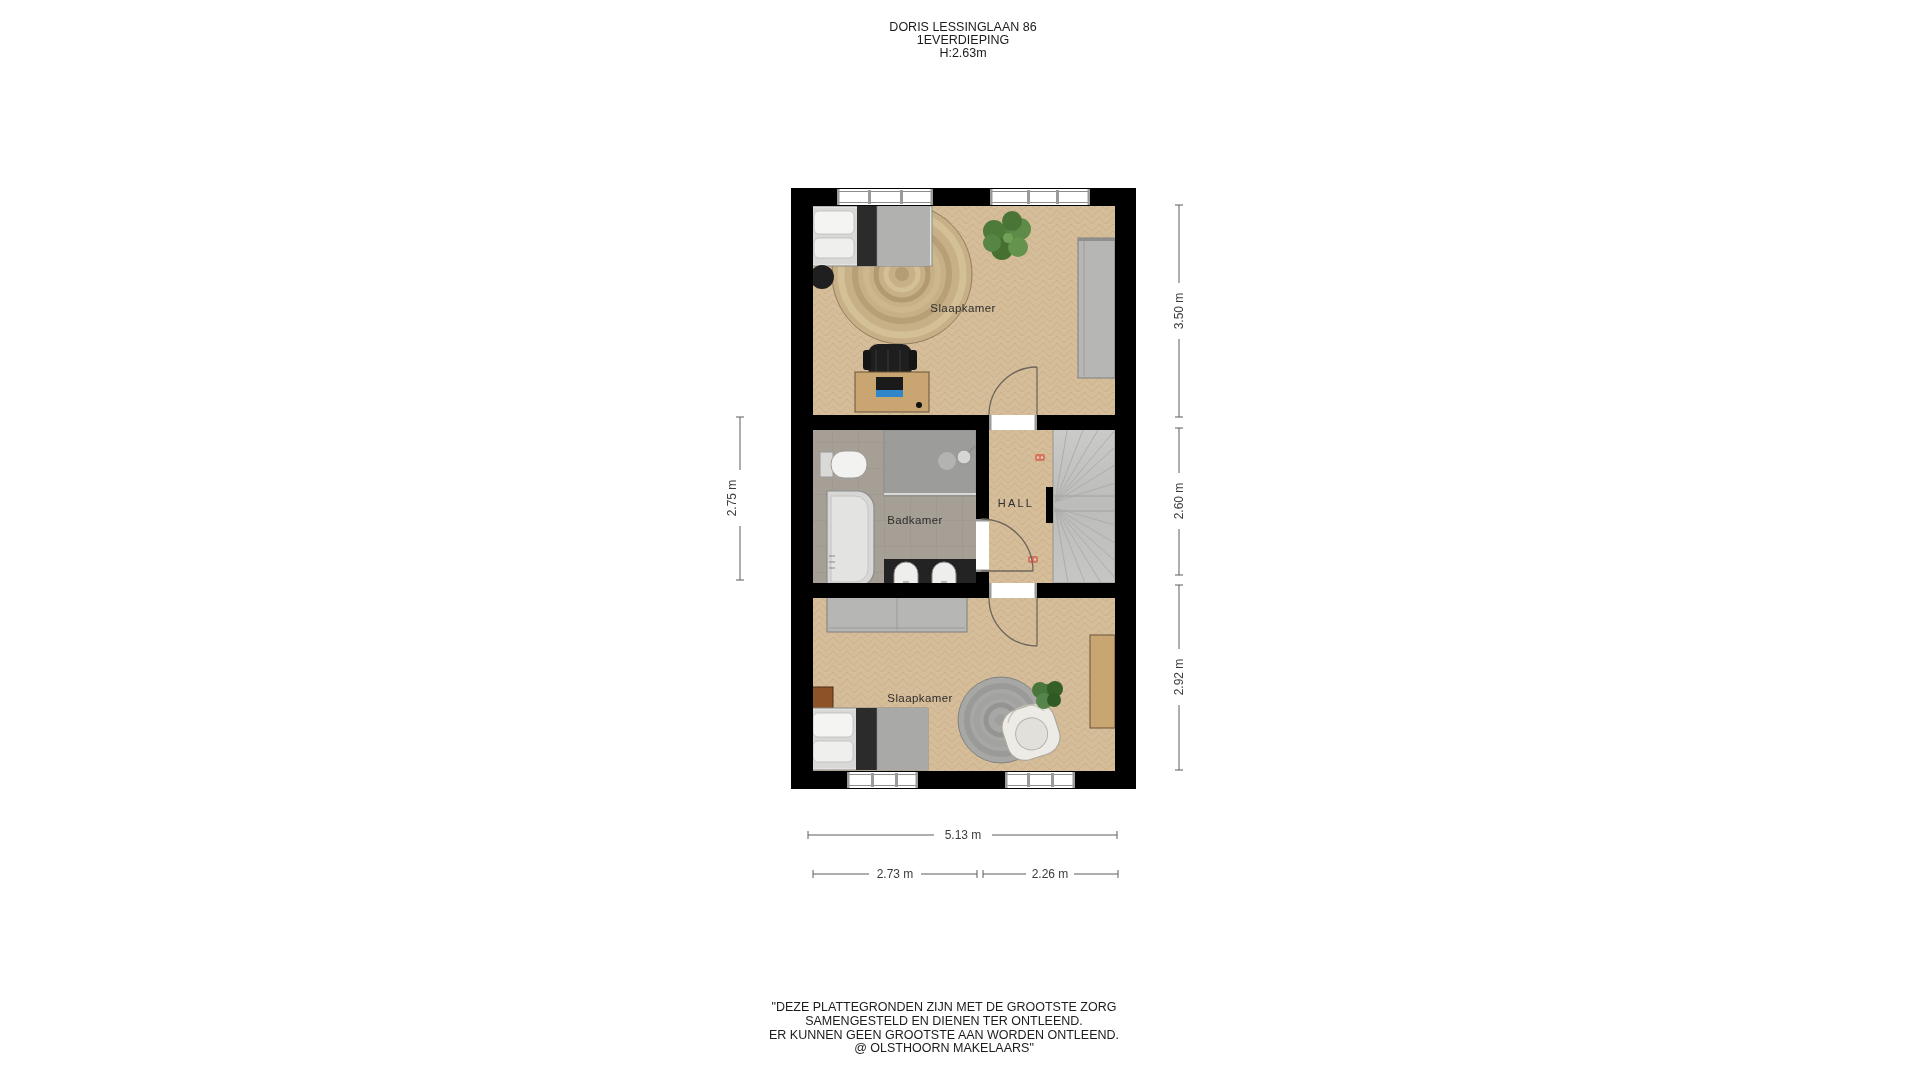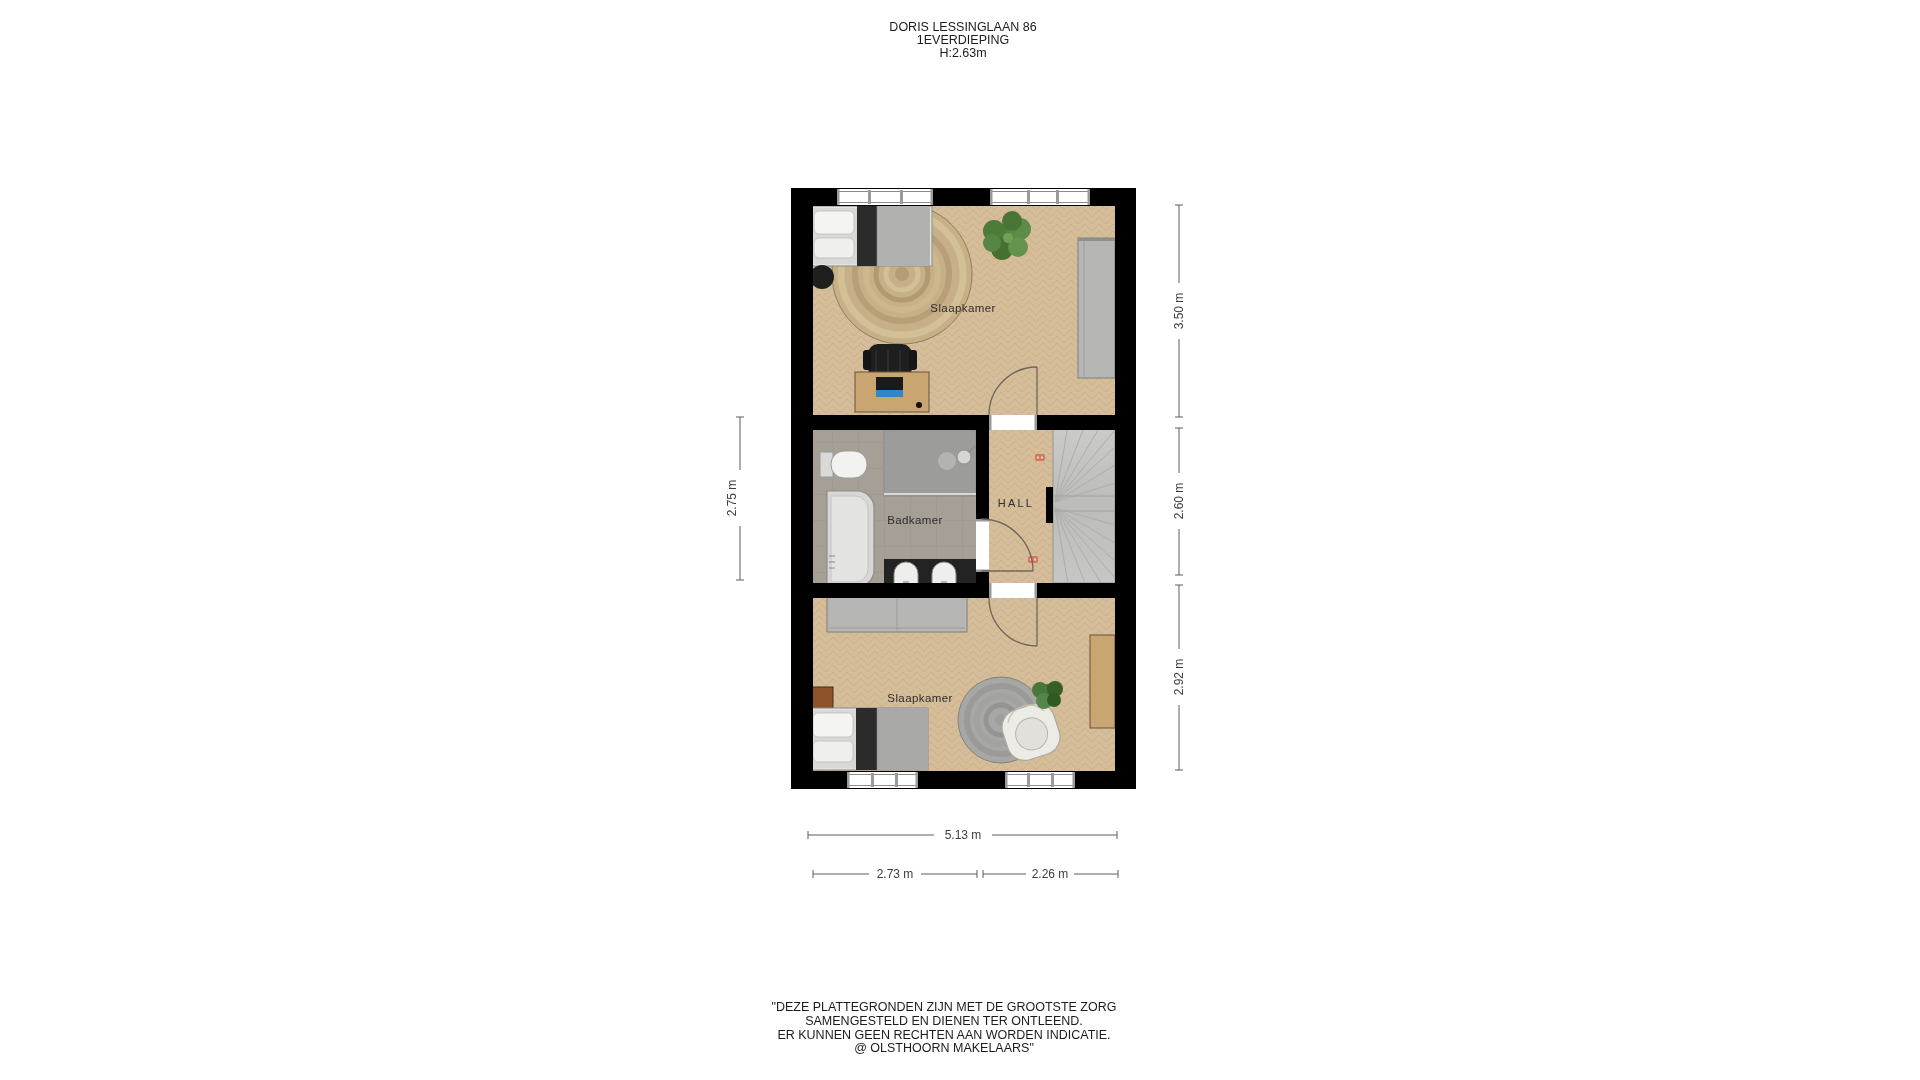--- a/index.html
+++ b/index.html
@@ -301,17 +301,17 @@
       <g>
         <path class="dim-line" d="M983 870 V878 M983 874 H1026 M1074 874 H1118 M1118 870 V878"></path>
         <text class="dim-label" x="1050" y="878" text-anchor="middle">2.26 m</text>
       </g>
     </g>
   </svg>
 
   <div class="disclaimer">
     <div>"DEZE PLATTEGRONDEN ZIJN MET DE GROOTSTE ZORG</div>
     <div>SAMENGESTELD EN DIENEN TER ONTLEEND.</div>
-    <div>ER KUNNEN GEEN RECHTEN AAN WORDEN INDICATIE.</div>
+    <div>ER KUNNEN GEEN GROOTSTE AAN WORDEN ONTLEEND.</div>
     <div>@ OLSTHOORN MAKELAARS"</div>
   </div>
 
 </div>
 
 </body></html>

